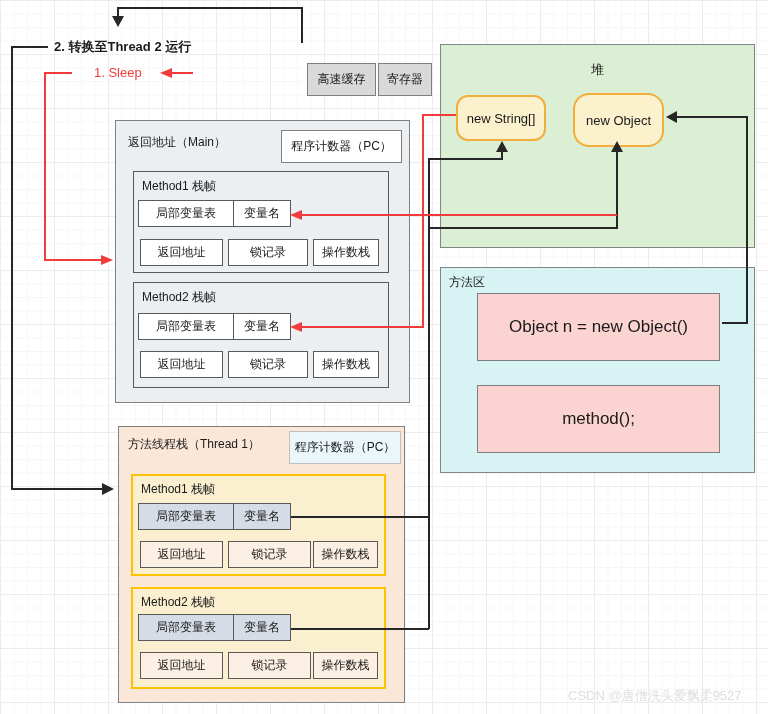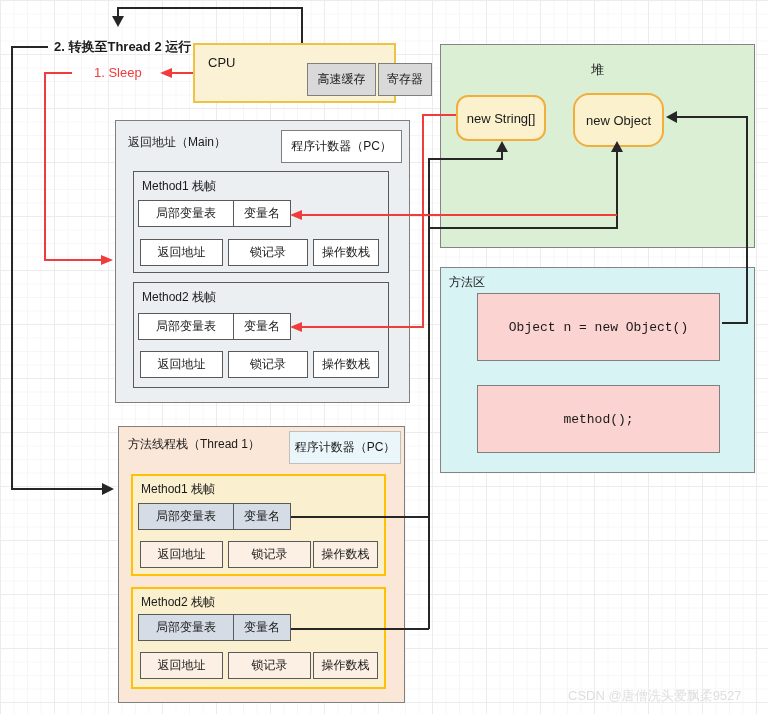--- a/index.html
+++ b/index.html
@@ -31,36 +31,33 @@
   .pc-thread{background:#eaf6f9;border:1px solid #bfbfbf;}
   .frame-gold{border:2px solid #ffc103;background:#faf0d0;}
   .blue-cell{background:#d6dce5;border:1.5px solid #595959;}
   .peach-cell{background:#fcefe3;border:1.5px solid #595959;}
   .heap-box{background:#daefd3;border:1.5px solid #848484;}
   .heap-node{
     background:#fcf1cd;border:2px solid #f2ae3d;border-radius:16px;
     display:flex;align-items:center;justify-content:center;font-size:13px;
   }
   .method-area-box{background:#d8f3f4;border:1.5px solid #848484;}
-  .pink-cell{background:#fbd3d1;border:1.5px solid #7f7f7f;font-size:13px;font-family:Liberation Mono, monospace;}
+  .pink-cell{background:#fbd3d1;border:1.5px solid #7f7f7f;font-size:17px;}
   .title-sm{font-size:12px;}
   svg{position:absolute;left:0;top:0;pointer-events:none;z-index:6;}
   .watermark{color:#dedede;font-size:13px;}
 </style>
 </head>
 <body>
 
 <div id="canvas">
 
   <div class="lbl" style="left:54px;top:39px;font-size:13px;font-weight:bold;">2. 转换至Thread 2 运行</div>
   <div class="lbl" style="left:94px;top:65px;font-size:13px;color:#f23b3b;">1. Sleep</div>
 
-  <div class="box cpu-box" style="left:193px;top:43px;width:203px;height:60px;">
-    <span class="lbl" style="left:13px;top:10px;font-size:13px;">CPU</span>
-  </div>
   <div class="cell gray-cell" style="left:267px;top:63px;width:69px;height:33px;">高速缓存</div>
   <div class="cell gray-cell" style="left:338px;top:63px;width:54px;height:33px;">寄存器</div>
 
   <div class="box main-box" style="left:115px;top:120px;width:295px;height:283px;"></div>
   <div class="lbl title-sm" style="left:128px;top:135px;">返回地址（Main）</div>
   <div class="cell pc-main" style="left:281px;top:130px;width:121px;height:33px;">程序计数器（PC）</div>
 
   <div class="box frame-gray" style="left:133px;top:171px;width:256px;height:102px;">
     <span class="lbl title-sm" style="left:8px;top:7px;">Method1 栈帧</span>
   </div>

